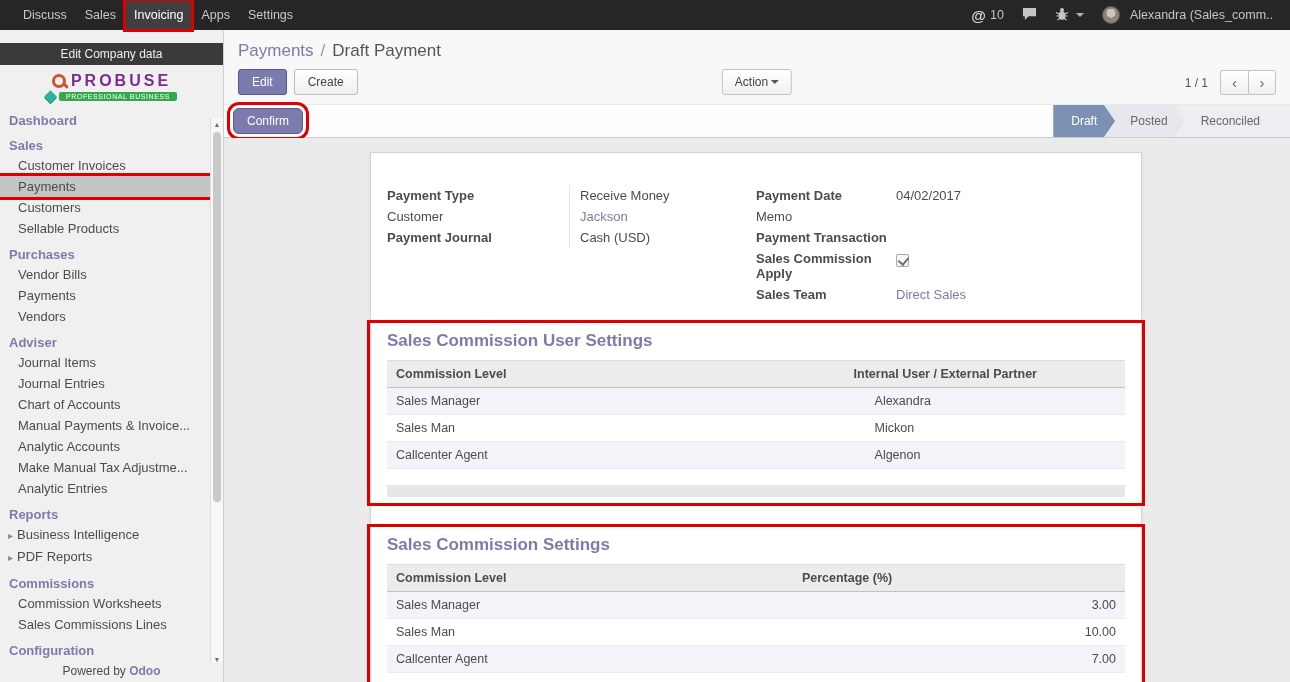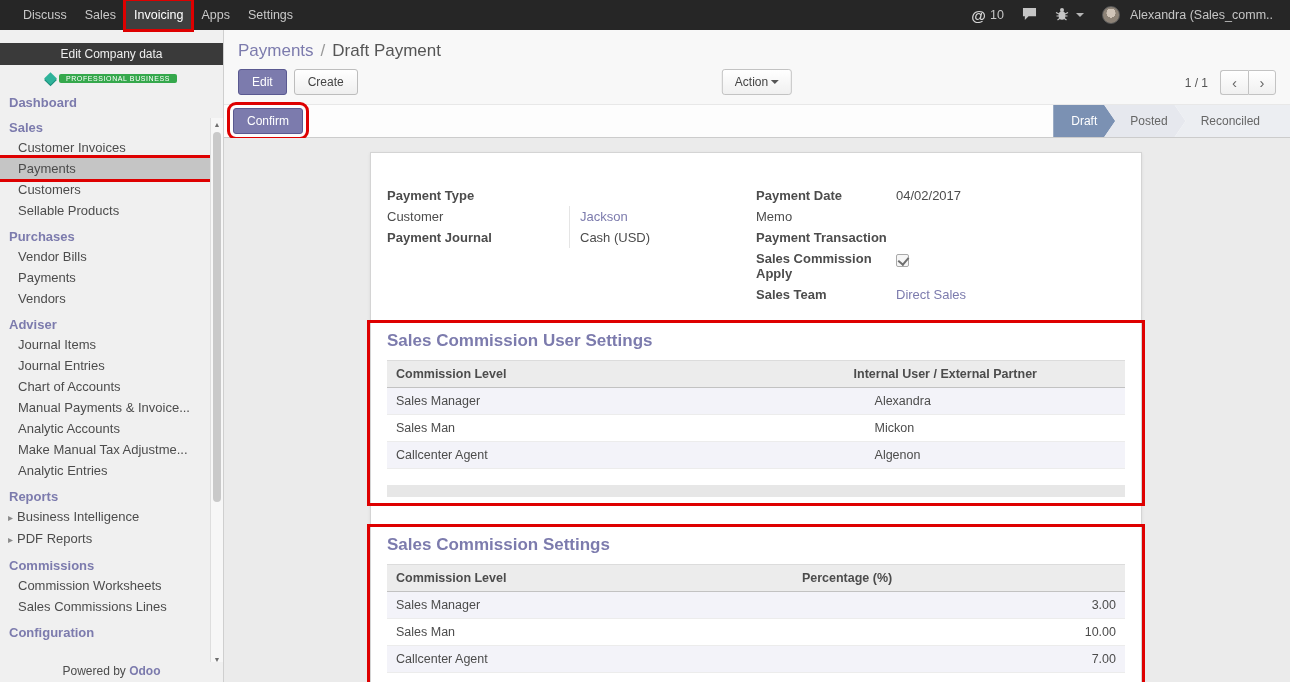--- a/index.html
+++ b/index.html
@@ -64,21 +64,21 @@
   .action-dd .caret-down{border-top-color:#555;}
   .pager{margin-left:auto;display:flex;align-items:center;gap:12px;}
   .pager-count{font-size:12px;color:#555;}
   .pager-btns{display:flex;}
   .pager-btn{width:28px;height:25px;border:1px solid #c3c3c3;background:linear-gradient(#ffffff,#f0f0f0);color:#666;font-size:15px;line-height:22px;cursor:pointer;text-align:center;}
   .pager-btn.prev{border-radius:3px 0 0 3px;border-right:none;}
   .pager-btn.next{border-radius:0 3px 3px 0;}
   .pager-btn.prev::before{content:"\2039";}
   .pager-btn.next::before{content:"\203A";}
   .status-row{height:34px;background:#fdfdfd;border-top:1px solid #e8e8e8;border-bottom:1px solid #cccccc;display:flex;align-items:center;padding-left:9px;}
-  .confirm-btn{outline:3px solid var(--annotation);outline-offset:3px;}
+  .confirm-btn{outline:3px solid var(--annotation);outline-offset:3px;border-radius:6px;}
   .status-steps{margin-left:auto;height:100%;display:flex;align-items:stretch;}
   .step{line-height:33px;font-size:12px;color:#666;padding:0 18px 0 26px;margin-left:-11px;cursor:pointer;}
   .step.s1{background:var(--status-active);color:#fff;margin-left:0;padding-left:18px;clip-path:polygon(0 0,calc(100% - 11px) 0,100% 50%,calc(100% - 11px) 100%,0 100%);}
   .step.s2{background:#e6e8ee;clip-path:polygon(0 0,calc(100% - 11px) 0,100% 50%,calc(100% - 11px) 100%,0 100%,11px 50%);}
   .step.s3{background:#eceef2;padding-right:30px;clip-path:polygon(0 0,100% 0,100% 100%,0 100%,11px 50%);}
 
   
   .content{flex:1;background:#ebebeb;overflow:hidden;position:relative;}
   .sheet{position:absolute;left:146px;top:14px;width:772px;background:#fff;border:1px solid #d4d4d4;box-shadow:0 1px 3px rgba(0,0,0,.08);padding:18px 16px 40px;min-height:700px;}
   .form-grid{display:flex;margin-top:14px;}
@@ -143,20 +143,24 @@
     <div class="nav-ico">
       <span class="avatar"></span>
       <span class="user-name">Alexandra (Sales_comm..</span>
     </div>
   </div>
 </nav>
 
 <aside class="sidebar">
   <div class="edit-company">Edit Company data</div>
   <div class="logo">
+    <div class="logo-row">
+      <span class="logo-mag"></span>
+      <span class="logo-text">PROBUSE</span>
+    </div>
     <div class="logo-sub">
       <span class="logo-diamond"></span>
       <span class="logo-tag">PROFESSIONAL BUSINESS</span>
     </div>
   </div>
   <nav class="menu">
     <div class="menu-header">Dashboard</div>
     <div class="menu-header">Sales</div>
     <div class="menu-item">Customer Invoices</div>
     <div class="menu-item selected">Payments</div>
@@ -223,20 +227,21 @@
     </div>
   </div>
 
   <div class="content">
     <div class="sheet">
 
       <div class="form-grid">
         <div class="fcol left">
           <div class="frow">
             <div class="flabel bold">Payment Type</div>
+            <div class="fval">Receive Money</div>
           </div>
           <div class="frow">
             <div class="flabel">Customer</div>
             <div class="fval"><span class="link">Jackson</span></div>
           </div>
           <div class="frow">
             <div class="flabel bold">Payment Journal</div>
             <div class="fval">Cash (USD)</div>
           </div>
           <div class="form-spacer"></div>

